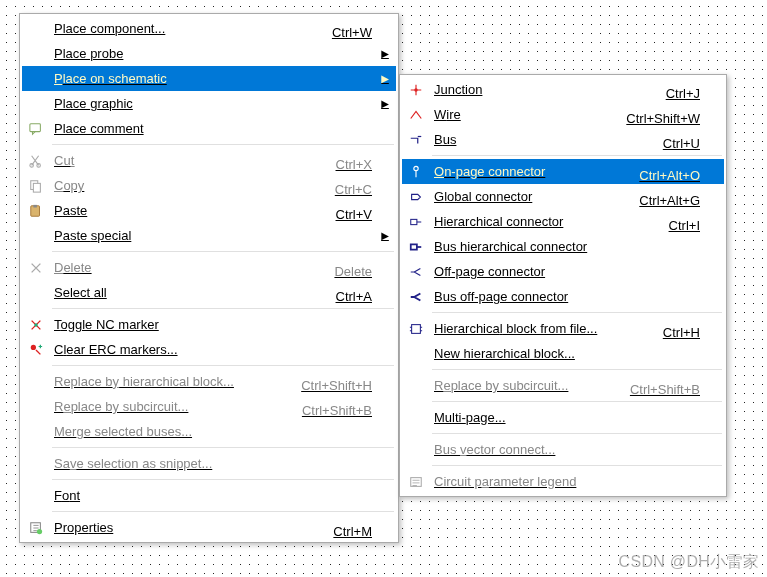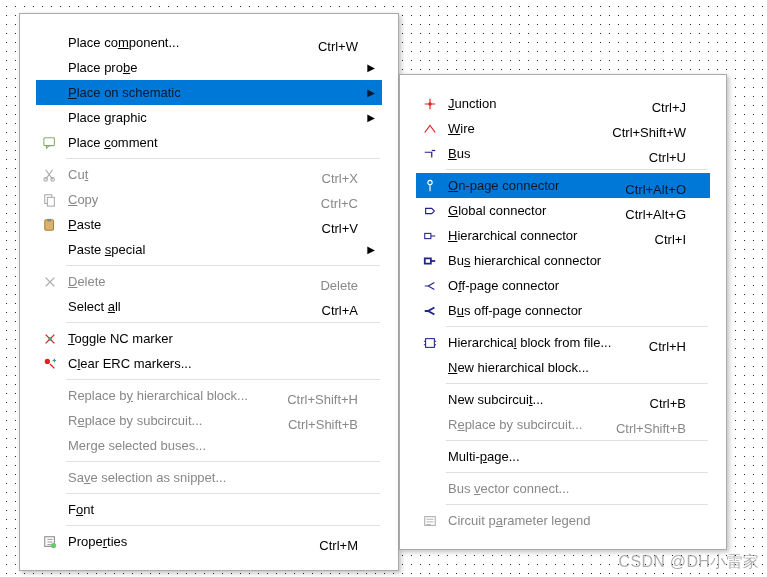--- a/index.html
+++ b/index.html
@@ -14,32 +14,33 @@
     background-position: 2px 2px;
     background-color: #fff;
     position: relative;
     overflow: hidden;
   }
   .menu {
     position: absolute;
     background: #fff;
     border: 1px solid #aaa;
     box-shadow: 2px 2px 5px rgba(0,0,0,0.25);
-    padding: 16px;
+    padding: 2px;
+    text-decoration: underline;
   }
   .menu.left { left: 19px; top: 13px; width: 380px; }
   .menu.right { left: 399px; top: 74px; width: 328px; }
   .item {
     display: flex;
     align-items: center;
     height: 25px;
     padding: 0 4px 0 0;
     color: #000;
   }
-  .item.hl { background: #0078d7; color: #0f172a; }
+  .item.hl { background: #0078d7; color: #fef9c3; }
   .item.dis { color: #888; }
   .icon-col { width: 28px; display: flex; justify-content: center; align-items: center; }
   .label { flex: 1; padding-left: 4px; white-space: nowrap; }
   .shortcut { padding-right: 6px; white-space: nowrap; margin-top: 7px; }
   .arrow { width: 14px; text-align: center; font-size: 10px; }
   .mn { text-decoration: underline; }
   .sep { height: 1px; background: #e0e0e0; margin: 3px 2px 3px 30px; }
   .ic { width: 16px; height: 16px; display: flex; justify-content: center; align-items: center; font-size: 12px; }
   .watermark { position: absolute; right: 8px; bottom: 4px; font-size: 16px; color: rgba(120,120,120,0.6); font-family: sans-serif; letter-spacing: 0.3px; }
 </style>
@@ -380,28 +381,20 @@
     </div>
     <div class="item">
       <span class="icon-col">
         <span class="ic"></span>
       </span>
       <span class="label"><span class="mn">N</span>ew hierarchical block...</span>
       <span class="shortcut"></span>
       <span class="arrow"></span>
     </div>
     <div class="sep"></div>
-    <div class="item">
-      <span class="icon-col">
-        <span class="ic"></span>
-      </span>
-      <span class="label">New subcircui<span class="mn">t</span>...</span>
-      <span class="shortcut">Ctrl+B</span>
-      <span class="arrow"></span>
-    </div>
     <div class="item dis">
       <span class="icon-col">
         <span class="ic"></span>
       </span>
       <span class="label">R<span class="mn">e</span>place by subcircuit...</span>
       <span class="shortcut">Ctrl+Shift+B</span>
       <span class="arrow"></span>
     </div>
     <div class="sep"></div>
     <div class="item">

